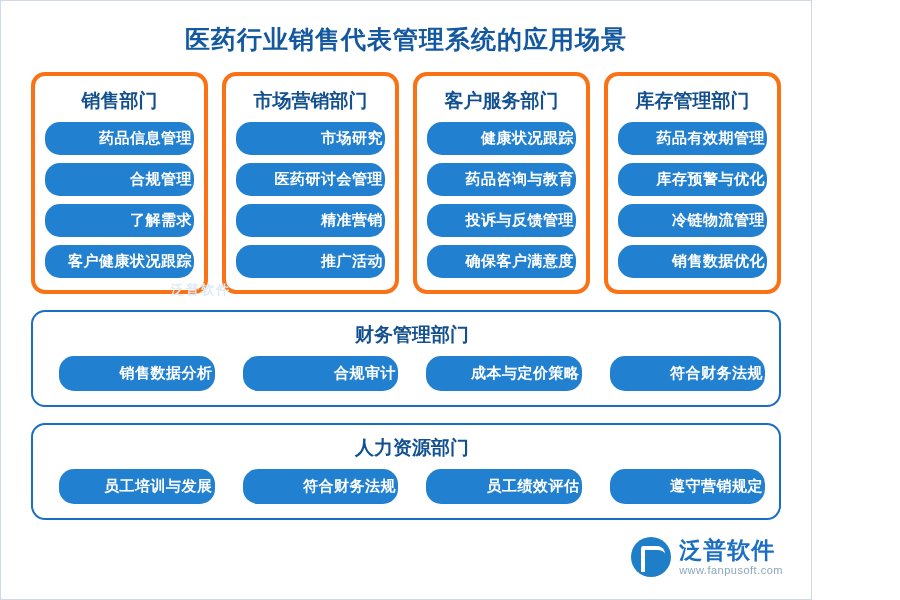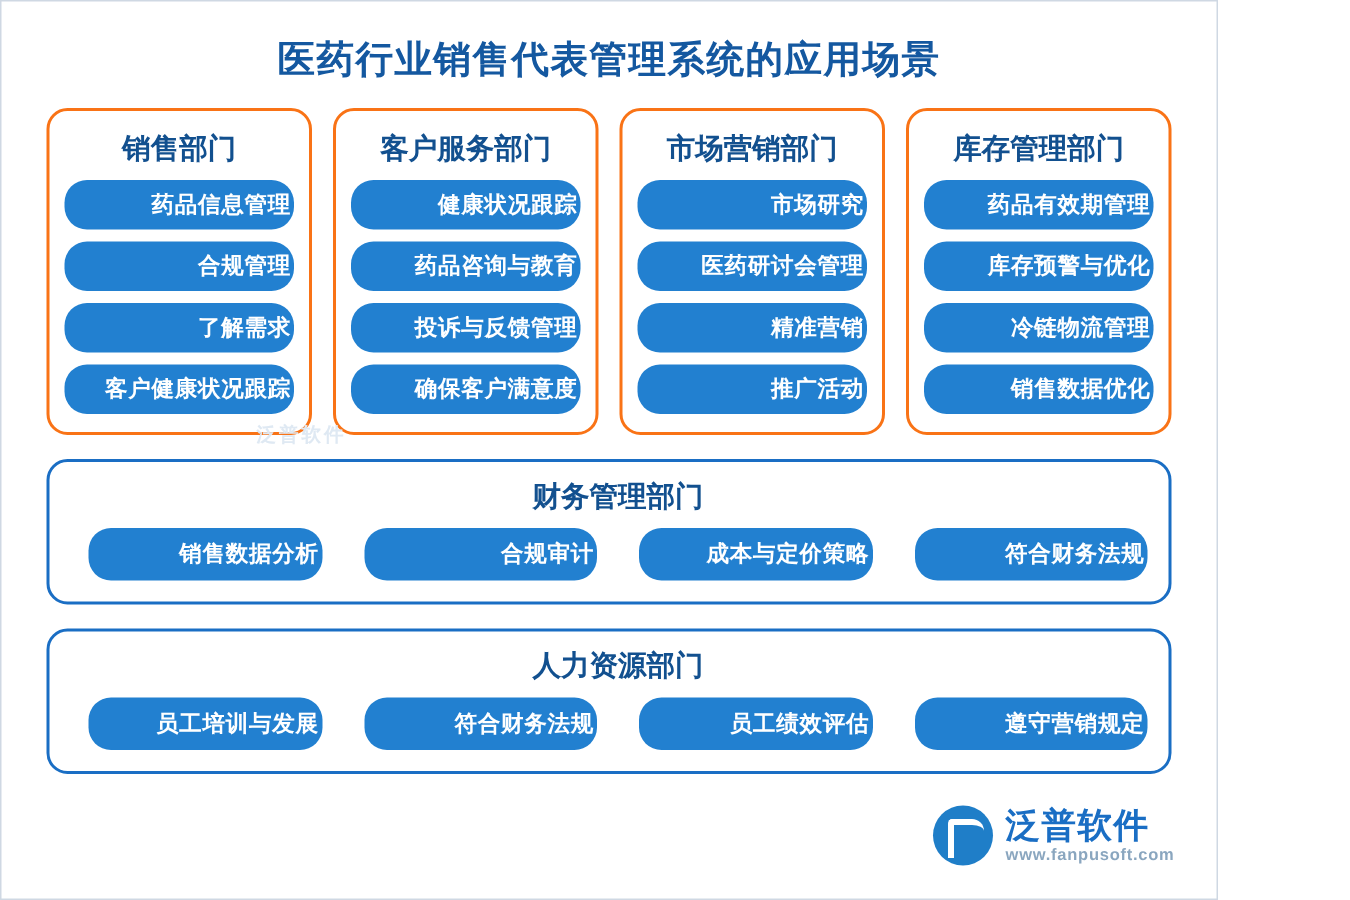--- a/index.html
+++ b/index.html
@@ -33,21 +33,21 @@
   }
   .columns {
     display: flex;
     justify-content: space-between;
     padding: 0 30px;
     margin-top: 16px;
     gap: 14px;
   }
   .card {
     flex: 1 1 0;
-    border: 2px solid #f97316;
+    border: 4px solid #f97316;
     border-radius: 14px;
     background: #ffffff;
     padding: 8px 10px 12px 10px;
     box-sizing: border-box;
   }
   .card-title {
     text-align: center;
     font-size: 19px;
     font-weight: bold;
     color: #12508f;
@@ -127,54 +127,53 @@
     font-size: 23px;
     font-weight: bold;
     color: #1a6ec4;
     font-family: "Liberation Serif", serif;
     letter-spacing: 1px;
   }
   .logo-url {
     font-size: 11px;
     color: #8aa6bf;
     letter-spacing: 0.5px;
-    font-weight: bold;
   }
 </style>
 </head>
 <body>
 
 <div class="page">
 
   <div class="title">医药行业销售代表管理系统的应用场景</div>
 
   <div class="columns">
 
     <div class="card">
       <div class="card-title">销售部门</div>
       <div class="chip">药品信息管理</div>
       <div class="chip">合规管理</div>
       <div class="chip">了解需求</div>
       <div class="chip">客户健康状况跟踪</div>
     </div>
 
     <div class="card">
+      <div class="card-title">市场营销部门</div>
+      <div class="chip">市场研究</div>
+      <div class="chip">医药研讨会管理</div>
+      <div class="chip">精准营销</div>
+      <div class="chip">推广活动</div>
+    </div>
+
+    <div class="card">
       <div class="card-title">客户服务部门</div>
       <div class="chip">健康状况跟踪</div>
       <div class="chip">药品咨询与教育</div>
       <div class="chip">投诉与反馈管理</div>
       <div class="chip">确保客户满意度</div>
-    </div>
-
-    <div class="card">
-      <div class="card-title">市场营销部门</div>
-      <div class="chip">市场研究</div>
-      <div class="chip">医药研讨会管理</div>
-      <div class="chip">精准营销</div>
-      <div class="chip">推广活动</div>
     </div>
 
     <div class="card">
       <div class="card-title">库存管理部门</div>
       <div class="chip">药品有效期管理</div>
       <div class="chip">库存预警与优化</div>
       <div class="chip">冷链物流管理</div>
       <div class="chip">销售数据优化</div>
     </div>
 

